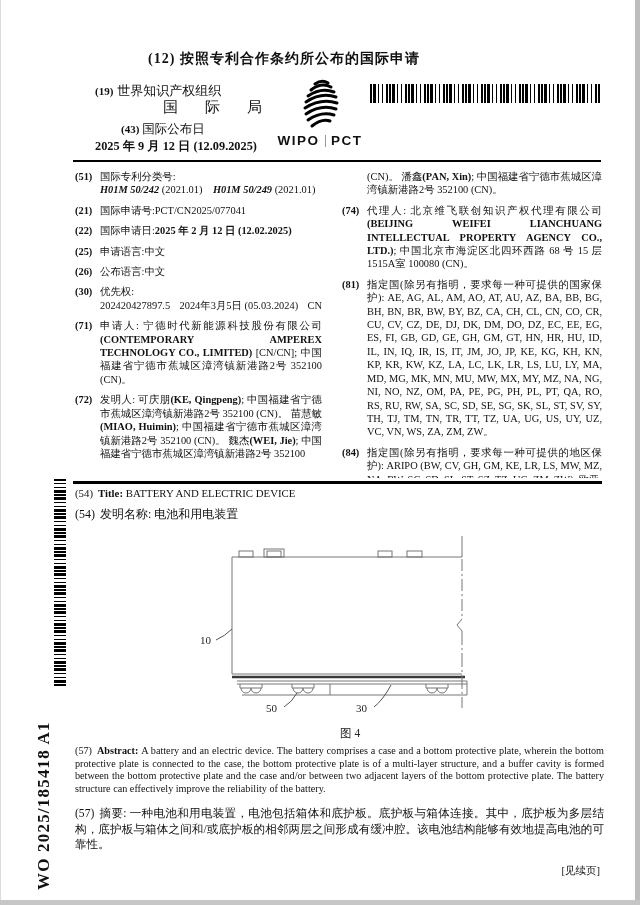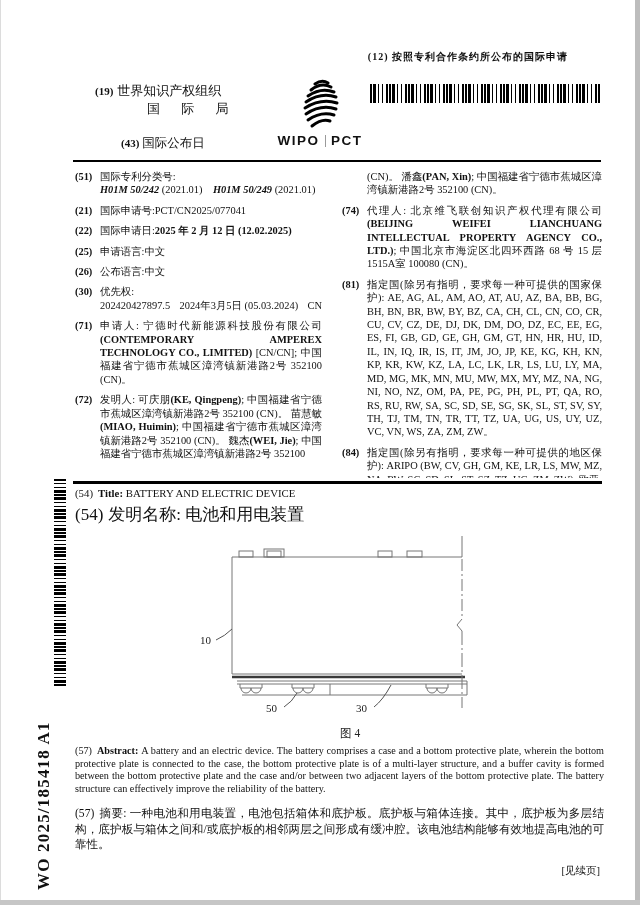--- a/index.html
+++ b/index.html
@@ -4,27 +4,27 @@
 <style>
   html,body{margin:0;padding:0;background:#e9e9e9;}
   .page{position:relative;width:640px;height:905px;background:#ffffff;overflow:hidden;
         font-family:"Liberation Serif","DejaVu Serif",serif;color:#111;}
   .edge-right{position:absolute;right:0;top:0;width:5px;height:100%;background:#bdbdbd;}
   .edge-bottom{position:absolute;left:0;bottom:0;width:100%;height:5px;background:#c6c6c6;}
   .edge-left{position:absolute;left:0;top:0;width:1px;height:100%;background:#dcdcdc;}
 
   .b{font-weight:bold}.bi{font-weight:bold;font-style:italic}
 
-  .doc-type{position:absolute;top:50px;left:0;width:568px;text-align:right;
-            font-size:10px;font-weight:bold;letter-spacing:1px;}
+  .doc-type{position:absolute;top:50px;left:0;width:568px;text-align:center;
+            font-size:14px;font-weight:bold;letter-spacing:1px;}
 
   .org-block{position:absolute;left:95px;top:82px;width:180px;font-size:13px;line-height:17px;}
   .org-line .code{font-weight:bold;font-size:11px;margin-right:4px;}
-  .org-bureau{letter-spacing:9px;margin-left:52px;font-size:13px;}
-  .pubdate-line{margin-top:18px;margin-left:26px;font-size:12.5px;}
+  .org-bureau{letter-spacing:9px;margin-left:68px;font-size:15px;font-family:Liberation Mono, monospace;}
+  .pubdate-line{margin-top:4px;margin-left:26px;font-size:12.5px;}
   .pubdate-line .code{font-weight:bold;font-size:11px;margin-right:3px;}
   .pubdate-value{font-weight:bold;font-size:12.3px;margin-left:0px;white-space:nowrap;}
 
   .logo{position:absolute;left:268px;top:78px;width:104px;text-align:center;}
   .logo svg{display:block;margin:0 auto;}
   .logo-text{margin-top:1px;font-family:"Liberation Sans","DejaVu Sans",sans-serif;
              font-weight:bold;font-size:13.5px;letter-spacing:1.5px;display:flex;
              align-items:center;justify-content:center;gap:5px;}
   .logo-sep{display:inline-block;width:1.5px;height:12px;background:#9a9a9a;}
 
@@ -52,21 +52,21 @@
   .item.kv{display:flex;}
   .item.kv .val{flex:1;text-align:left;}
   .item.prio .lab{display:block;}
   .item.prio .cols{display:flex;justify-content:space-between;}
   .item.inline{padding-left:0;text-align:justify;}
   .item.inline .code{position:static;font-weight:normal;margin-right:5px;}
 
   .title-sec{position:absolute;left:75px;top:487px;width:527px;font-size:10.8px;line-height:13px;}
   .title-sec .item{text-align:left;}
   .title-sec .item + .item{margin-top:8px;}
-  .title-sec .item:nth-child(2){font-size:17px;}
+  .title-sec .item:nth-child(2){font-size:12px;}
 
   .figure{position:absolute;left:180px;top:533px;width:360px;height:215px;}
 
   .abs-en{position:absolute;left:75px;top:745px;width:529px;max-height:59px;overflow:hidden;
           font-size:10.2px;line-height:12.5px;}
   .abs-zh{position:absolute;left:75px;top:806px;width:529px;max-height:48px;overflow:hidden;
           font-size:11.6px;line-height:15.5px;}
 
   .side-pubno{position:absolute;left:34px;top:890px;width:204px;height:32px;
       transform:rotate(-90deg);transform-origin:0 0;
@@ -82,20 +82,21 @@
   <div class="doc-type">(12) 按照专利合作条约所公布的国际申请</div>
 
   <div class="org-block">
     <div class="org-line">
       <span class="code">(19)</span><span>世界知识产权组织</span>
     </div>
     <div class="org-bureau">国 际 局</div>
     <div class="pubdate-line">
       <span class="code">(43)</span><span>国际公布日</span>
     </div>
+    <div class="pubdate-value">2025 年 9 月 12 日 (12.09.2025)</div>
   </div>
 
   <div class="logo">
     <svg width="52" height="54" viewBox="0 0 52 54">
       <g fill="none" stroke="#000" stroke-width="3" stroke-linecap="round">
         <path d="M21,6 Q28,1 34,5"></path>
         <path d="M17,12 Q27,4 37,9"></path>
         <path d="M14,18 Q27,9 40,14"></path>
         <path d="M12,24 Q27,14 42,19"></path>
         <path d="M11,30 Q27,20 43,25"></path>

